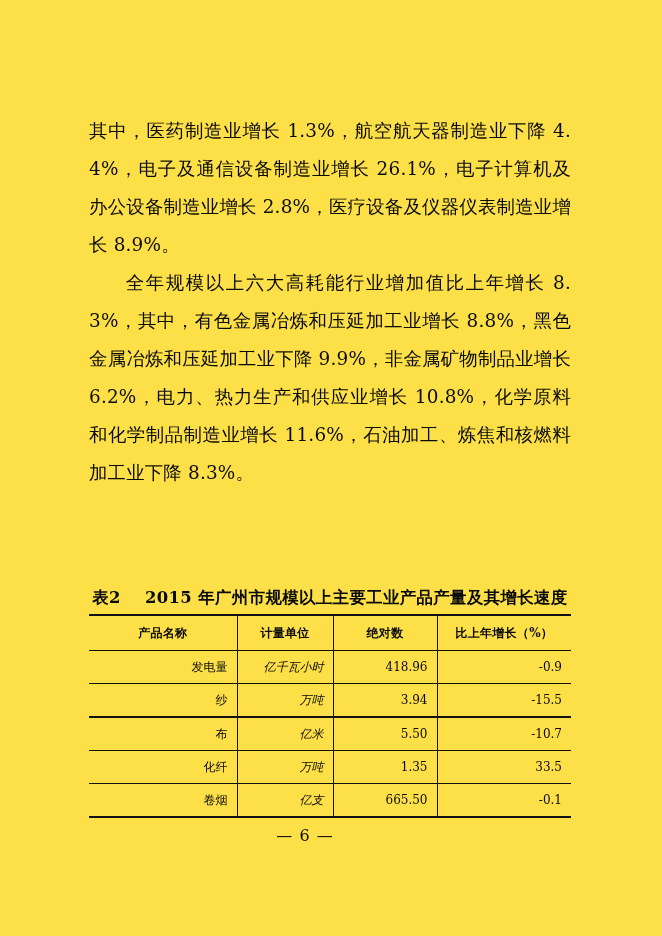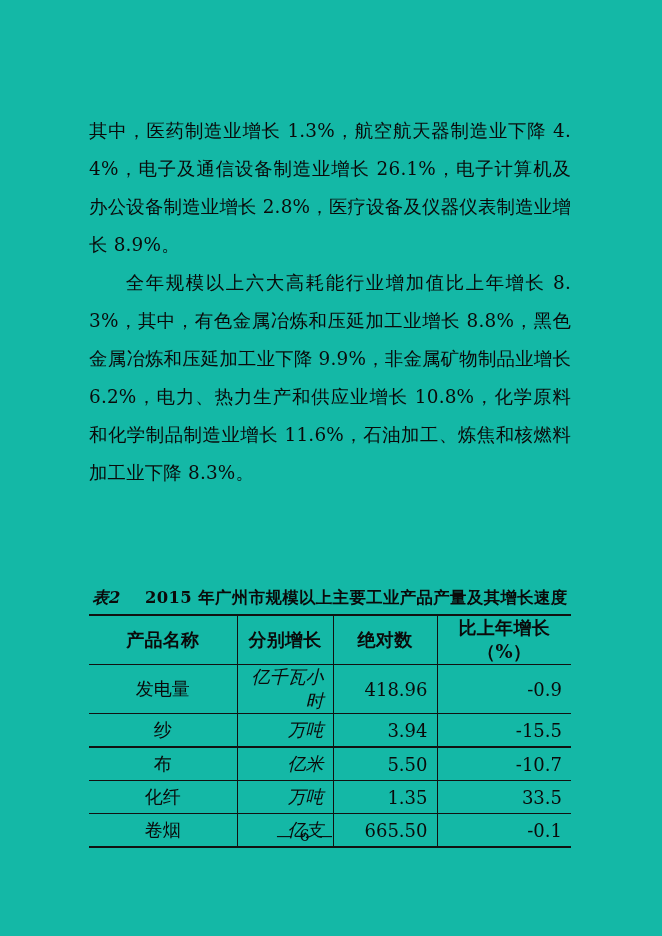--- a/index.html
+++ b/index.html
@@ -13,21 +13,21 @@
     height: 936px;
     position: relative;
     font-family: "DejaVu Serif", "Liberation Serif", serif;
     color: #0a0a0a;
     overflow: hidden;
   }
 
   .page {
     position: absolute;
     inset: 0;
-    background: #14b8a6;
+    background: #fde047;
   }
 
   
   .content {
     position: absolute;
     left: 89px;
     top: 112px;
     width: 482px;
   }
 
@@ -50,34 +50,34 @@
     left: 89px;
     top: 586px;
     width: 482px;
     font-size: 16.4px;
     font-weight: 700;
     text-align: center;
     letter-spacing: 0.4px;
     line-height: 24px;
     white-space: nowrap;
   }
-  .table-caption .cap-num { margin-right: 24px; font-style: italic; }
+  .table-caption .cap-num { margin-right: 24px; }
 
   
   .data-table-wrap {
     position: absolute;
     left: 89px;
     top: 614px;
     width: 482px;
   }
   table.data-table {
     border-collapse: collapse;
     width: 482px;
     table-layout: fixed;
-    font-size: 18px;
+    font-size: 12px;
   }
   table.data-table col.c0 { width: 148px; }
   table.data-table col.c1 { width: 96px; }
   table.data-table col.c2 { width: 104px; }
   table.data-table col.c3 { width: 134px; }
 
   table.data-table th,
   table.data-table td {
     padding: 0 9px;
     height: 32px;
@@ -92,21 +92,21 @@
 
   table.data-table thead th {
     font-weight: 700;
     text-align: center;
     letter-spacing: 0.3px;
     border-top: 2.2px solid #111;
     border-bottom: 1px solid #111;
     height: 34px;
   }
 
-  td.name  { text-align: center; }
+  td.name  { text-align: right; }
   td.unit  { text-align: right; font-style: italic; }
   td.num   { text-align: right; padding-right: 11px; }
   td.grow  { text-align: right; padding-right: 11px; }
 
   
   tbody tr.rule-heavy > td { border-top: 2.2px solid #111; }
 
   tbody tr:last-child > td { border-bottom: 2.2px solid #111; }
 
   
@@ -140,21 +140,21 @@
     <table class="data-table">
       <colgroup>
         <col class="c0">
           <col class="c1">
           <col class="c2">
           <col class="c3">
       </colgroup>
       <thead>
         <tr>
           <th>产品名称</th>
-          <th>分别增长</th>
+          <th>计量单位</th>
           <th>绝对数</th>
           <th>比上年增长（%）</th>
         </tr>
       </thead>
       <tbody>
         <tr>
           <td class="name">发电量</td>
           <td class="unit">亿千瓦小时</td>
           <td class="num">418.96</td>
           <td class="grow">-0.9</td>

